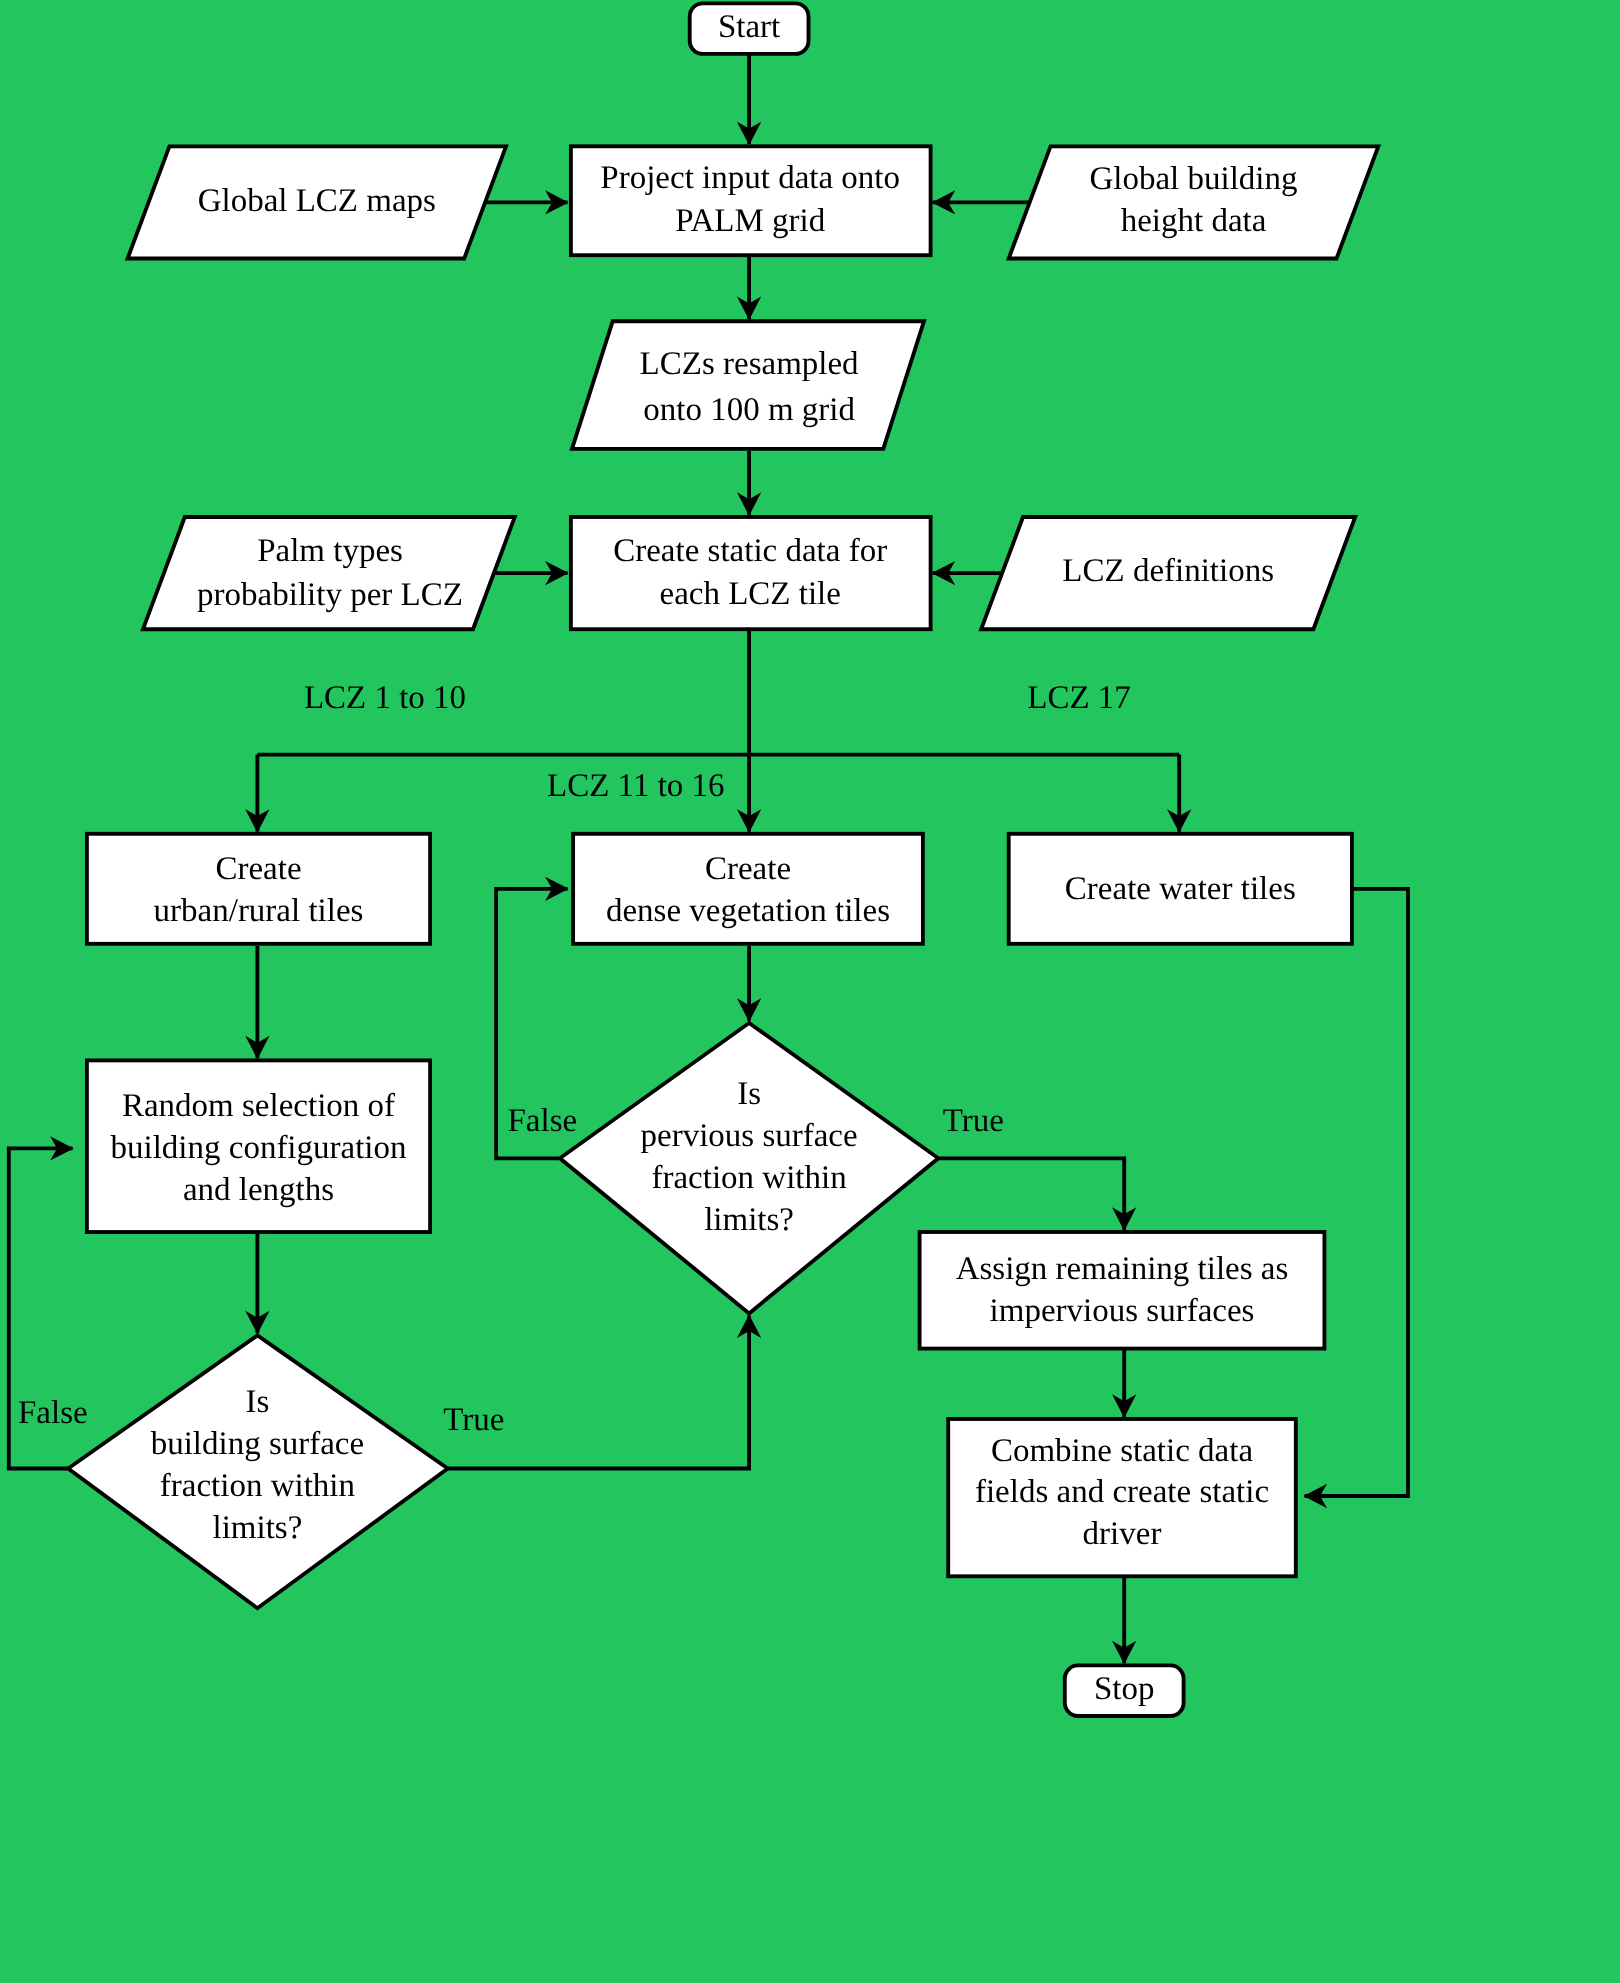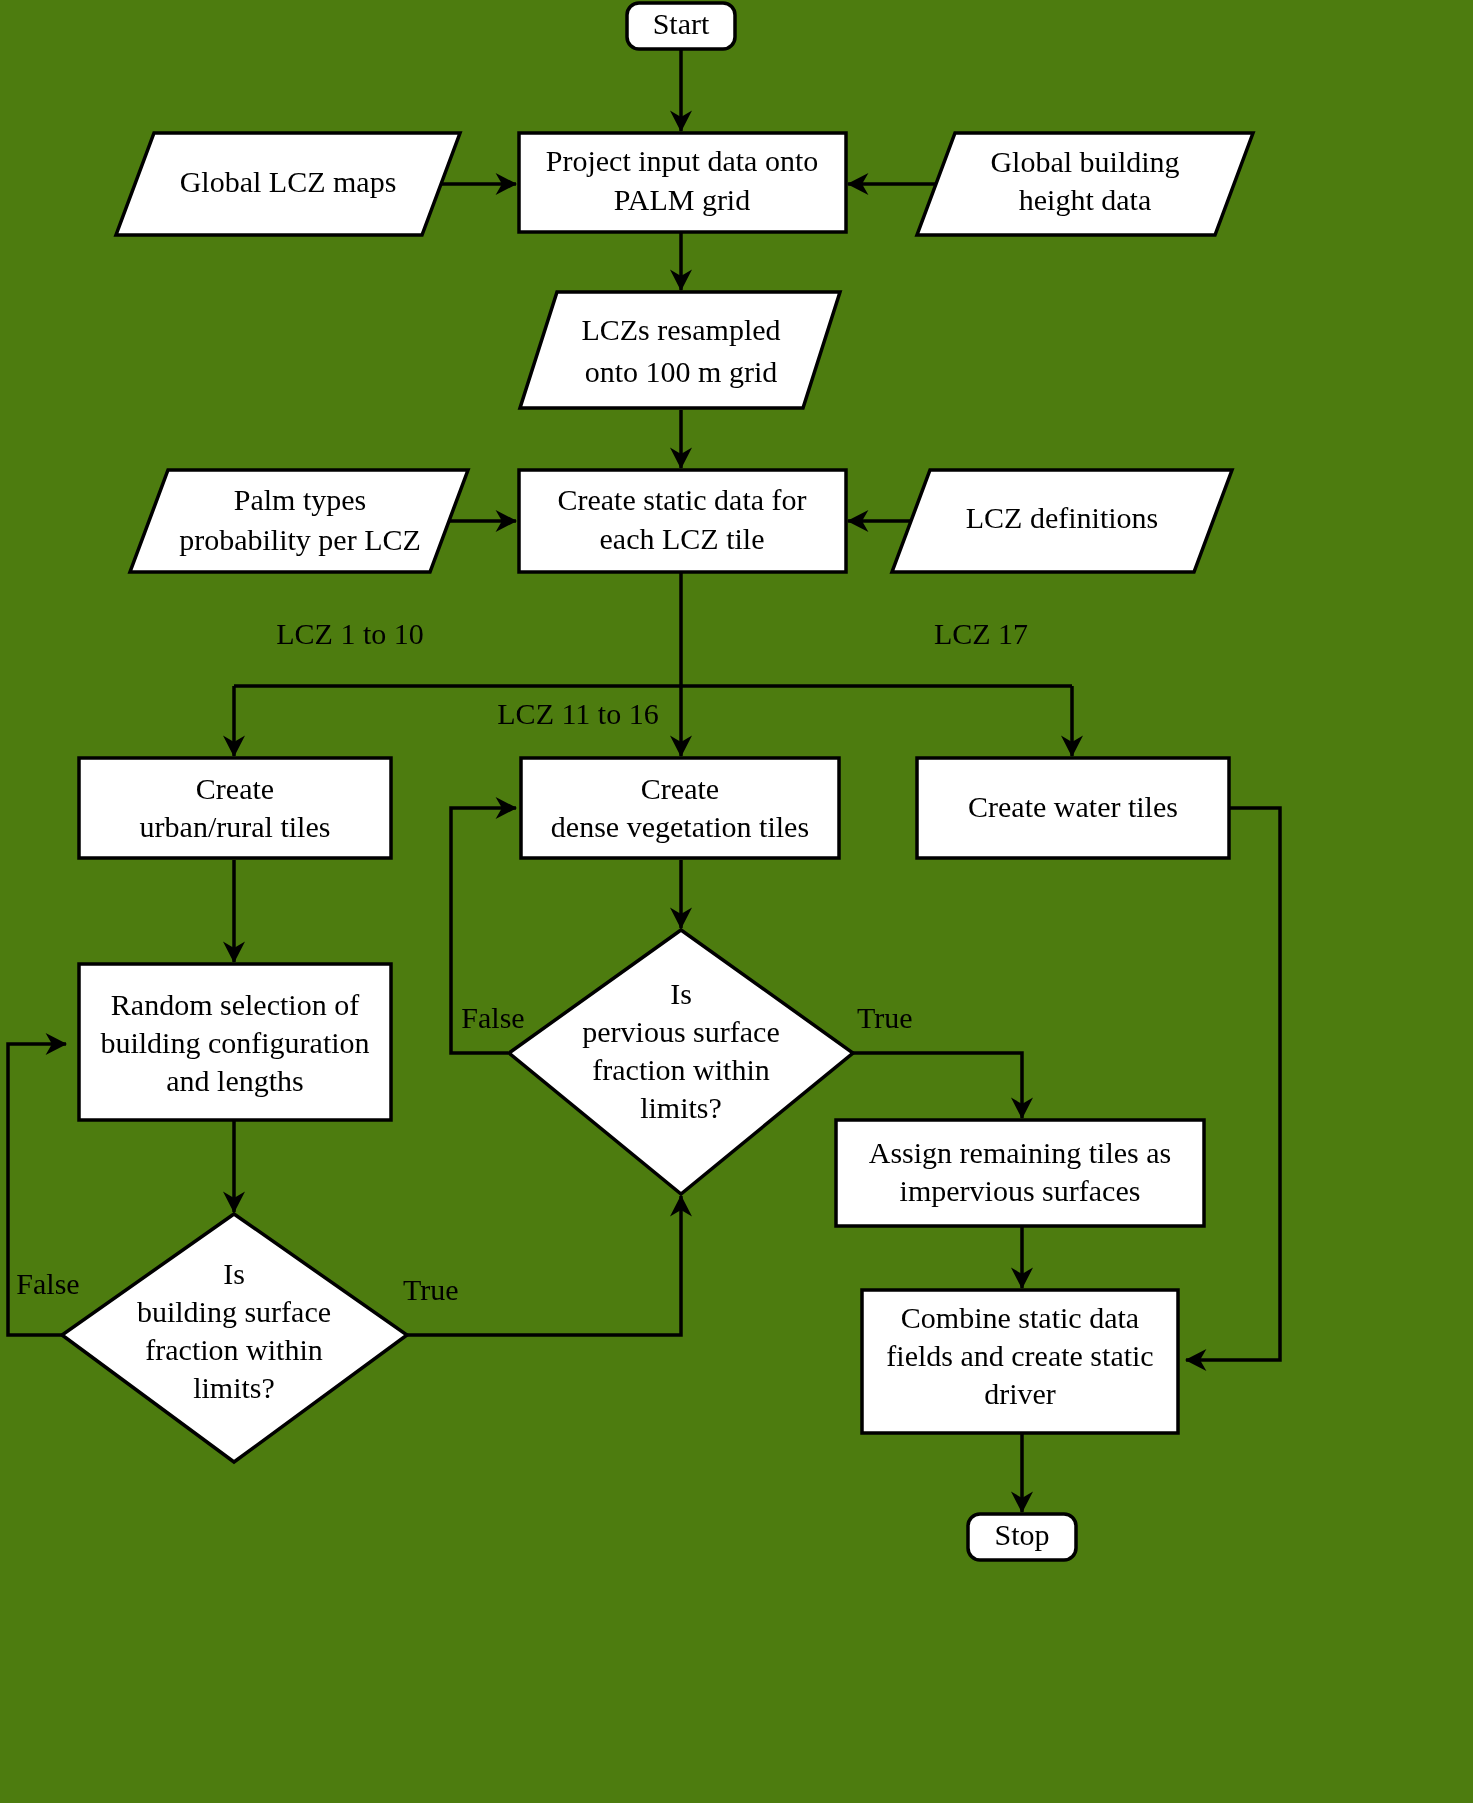--- a/index.html
+++ b/index.html
@@ -4,21 +4,21 @@
 <style>
   html, body {
     margin: 0;
     padding: 0;
     background: #ffffff;
   }
   #stage {
     position: relative;
     width: 1473px;
     height: 1803px;
-    background: #4d7c0f;
+    background: #22c55e;
     font-family: "Liberation Serif", "DejaVu Serif", serif;
     overflow: hidden;
   }
   svg.flow {
     position: absolute;
     top: 0;
     left: 0;
     width: 1473px;
     height: 1803px;
   }

